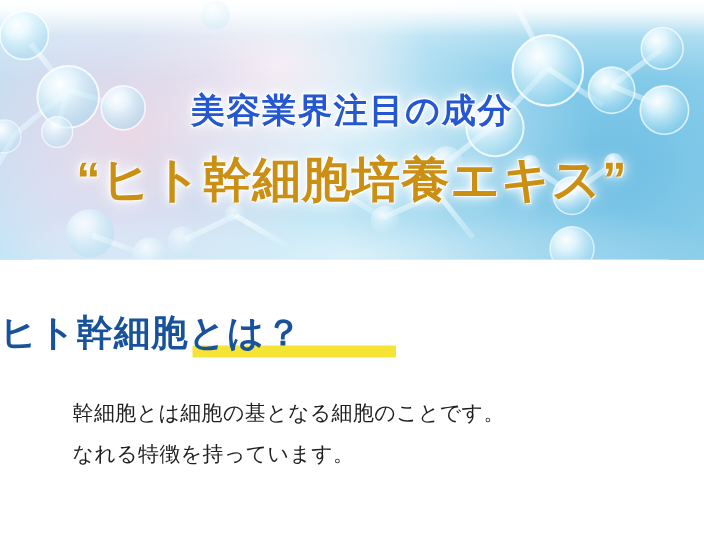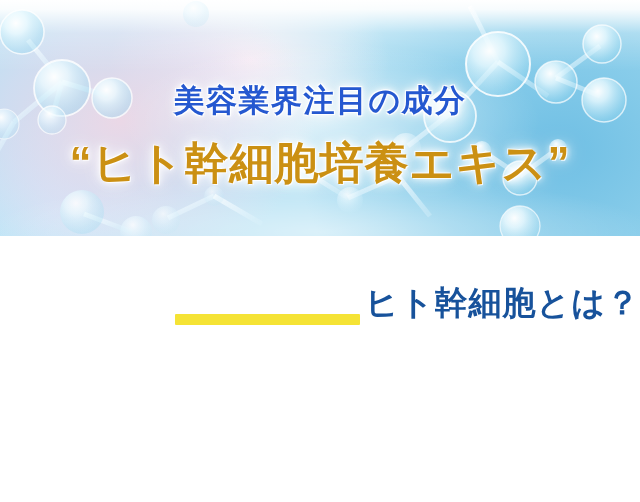--- a/index.html
+++ b/index.html
@@ -62,21 +62,21 @@
     position:absolute; left:30px; top:236px; width:578px; height:266px;
     background:#ffffff; z-index:5;
   }
   .panel-fill-lower {
     position:absolute; left:0; top:300px; width:640px; height:202px;
     background:#ffffff; z-index:4;
   }
 
   
   .sec-head {
-    position:absolute; left:0; top:281px; width:640px; text-align:right;
+    position:absolute; left:0; top:281px; width:640px; text-align:left;
     z-index:8; height:46px;
   }
   .sec-head-inner { position:relative; display:inline-block; }
   .sec-head-text {
     position:relative; z-index:2;
     font-family:"Liberation Serif", serif;
     font-size:33px; font-weight:bold; letter-spacing:1px;
     color:#17529b;
     white-space:nowrap;
   }
@@ -201,15 +201,17 @@
 
   <div class="marker"></div>
 
   <div class="sec-head">
     <span class="sec-head-inner">
       <span class="sec-head-text">ヒト幹細胞とは？</span>
     </span>
   </div>
 
   <div class="body-copy">
+    <p>幹細胞とは細胞の基となる細胞のことです。</p>
+    <p>なれる特徴を持っています。</p>
   </div>
 
 </div>
 
 </body></html>

